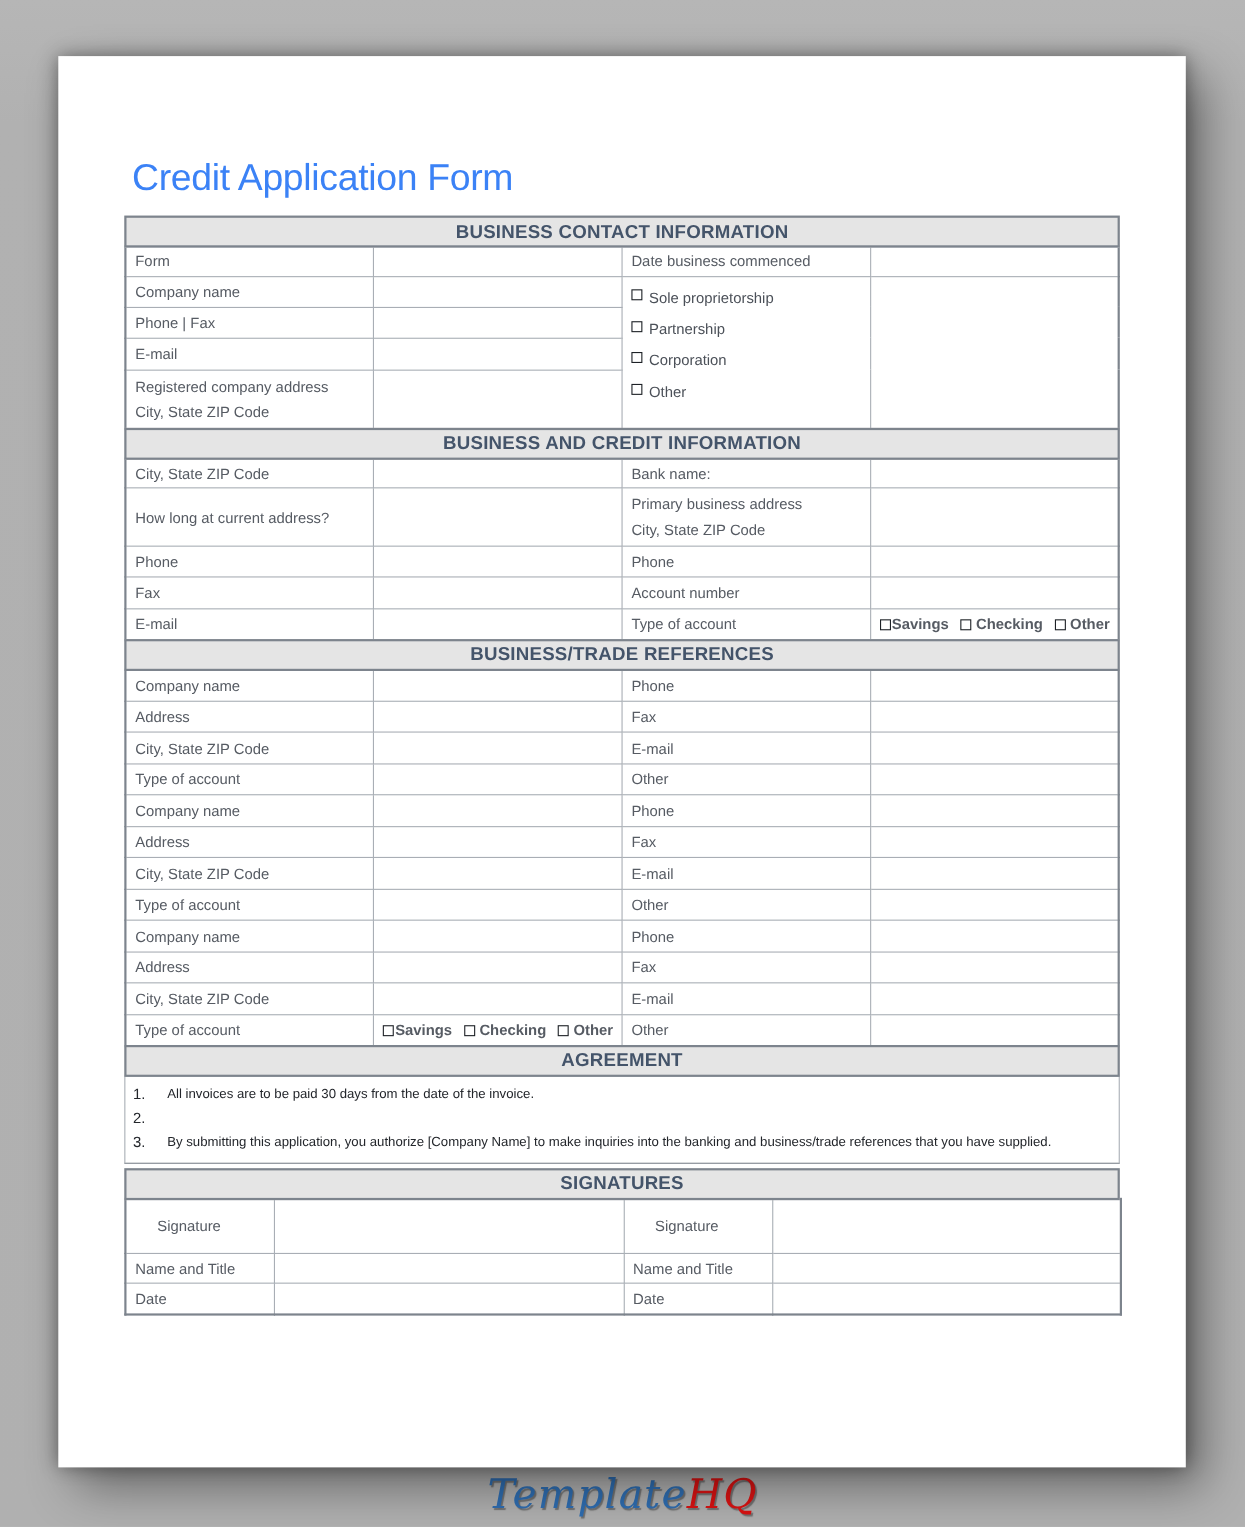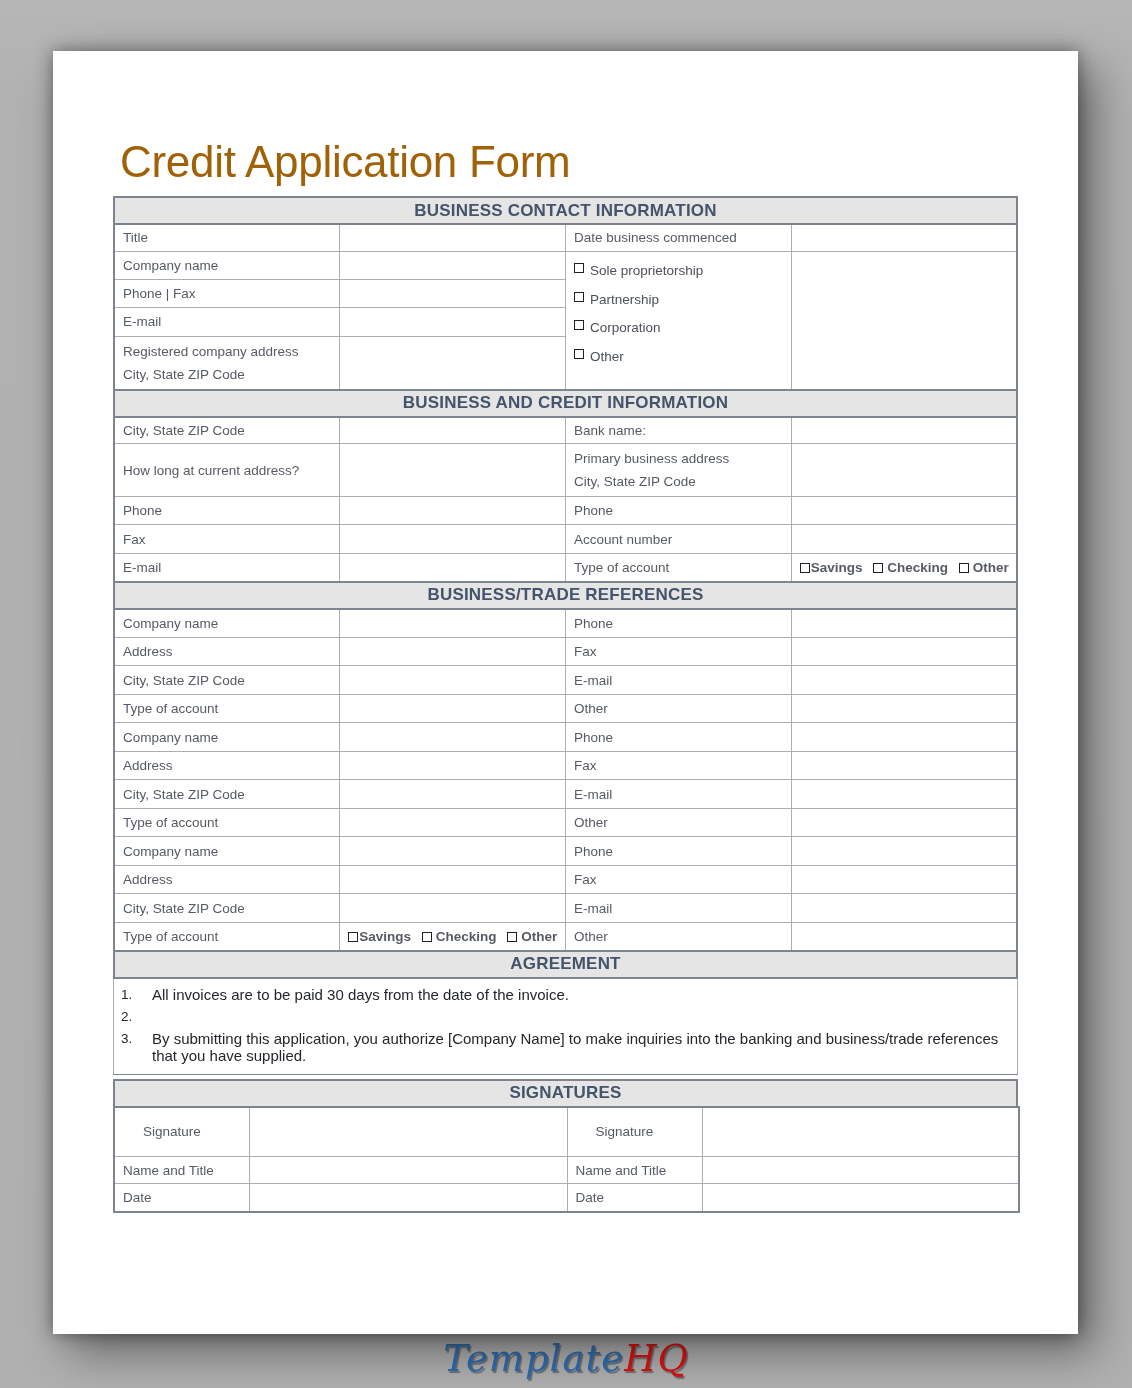--- a/index.html
+++ b/index.html
@@ -19,25 +19,25 @@
   .page {
     width: 1025px; height: 1283px;
     margin-left: 53px;
     background: #ffffff;
     box-shadow: 0 0 16px rgba(0,0,0,0.42), 16px 18px 42px rgba(0,0,0,0.42);
     padding-top: 90px;
     position: relative;
     z-index: 2;
   }
   h1.doc-title {
-    font-size: 44px;
+    font-size: 34px;
     line-height: 42px;
     font-weight: 400;
     letter-spacing: -0.3px;
-    color: #a16207;
+    color: #3b82f6;
     margin: 0 0 13px 67px;
   }
   .content { margin: 0 60px; width: 905px; }
   .content > * + * { margin-top: -2px; }
 
   .bar {
     height: 29px;
     background: #e5e5e5;
     border: 2px solid #7d848d;
     display: flex; align-items: center; justify-content: center;
@@ -95,21 +95,21 @@
     padding: 9px 10px 10px 7px;
     background: #ffffff;
   }
   .agr-item { display: flex; margin-bottom: 5px; }
   .agr-item:last-child { margin-bottom: 0; }
   .agr-num {
     width: 31px; flex: 0 0 31px;
     font-size: 13.5px; color: #23262b; line-height: 17px;
   }
   .agr-text {
-    font-size: 15px; color: #23262b; line-height: 17px;
+    font-size: 12px; color: #23262b; line-height: 17px;
     max-width: 855px;
   }
   .gap-before { margin-top: 4px !important; }
 
   .logo {
     position: relative; z-index: 1;
     margin-top: 3px;
     text-align: center;
     font-family: "DejaVu Serif", serif;
     font-style: italic;
@@ -136,21 +136,21 @@
       </div>
       <table class="t">
         <colgroup>
             <col style="width:25%">
             <col style="width:25%">
             <col style="width:25%">
             <col style="width:25%">
           </colgroup>
         <tbody>
           <tr class="h27">
-            <td>Title</td>
+            <td>Form</td>
             <td></td>
             <td>Date business commenced</td>
             <td></td>
           </tr>
           <tr>
             <td>Company name</td>
             <td></td>
             <td class="vtop" rowspan="4">
               <div class="cbline">
                 <span class="cb"></span>

